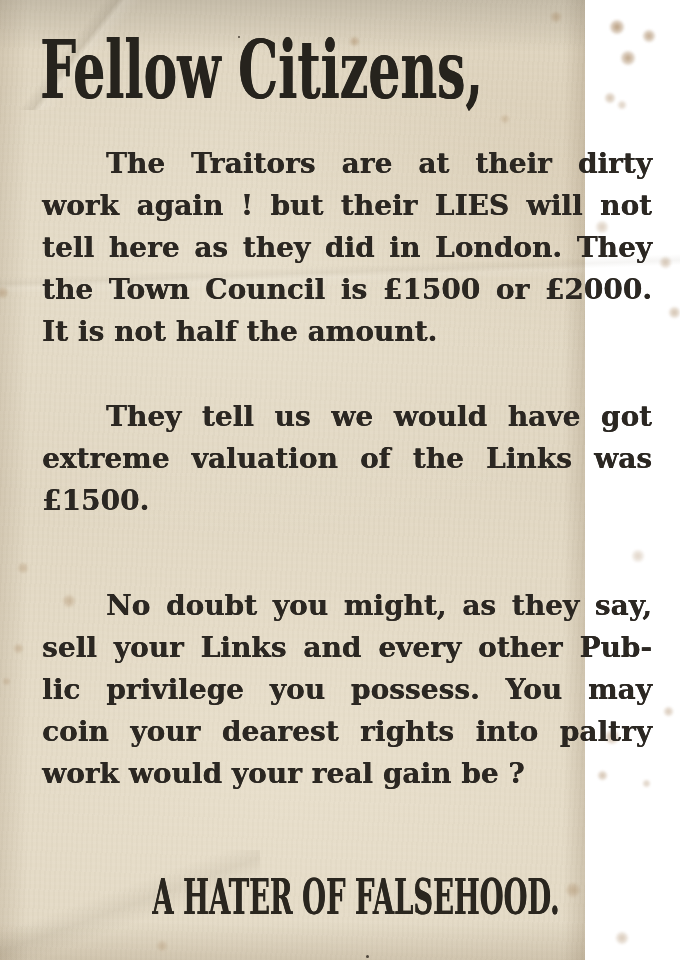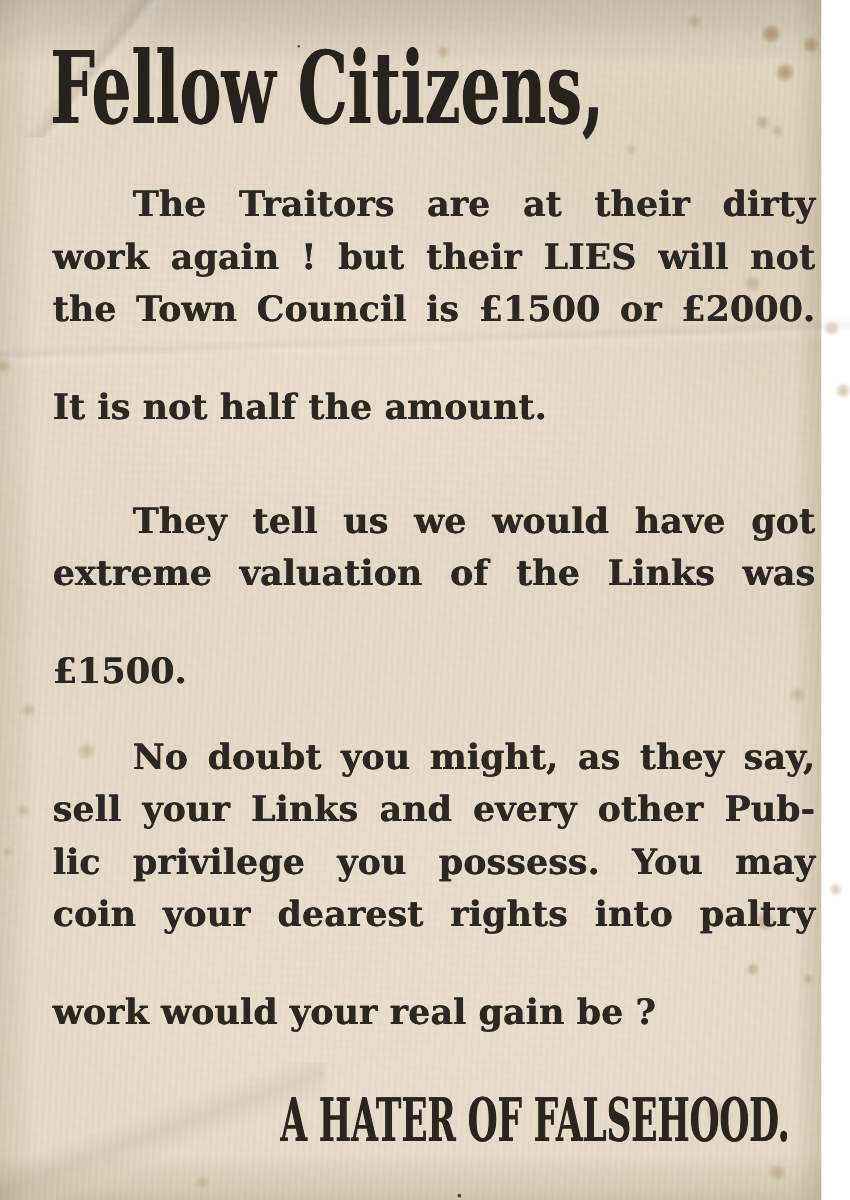--- a/index.html
+++ b/index.html
@@ -4,21 +4,21 @@
 <style>
   :root { --ink: #2b2722; --paper: #e1d7c2; }
   * { margin: 0; padding: 0; box-sizing: border-box; }
   html, body { width: 680px; height: 960px; }
   body {
     font-family: "DejaVu Serif", "Liberation Serif", serif;
     overflow: hidden;
   }
   .poster {
     position: relative;
-    width: 657px; height: 960px;
+    width: 585px; height: 960px;
     background-color: var(--paper);
     background-image:
       
       linear-gradient(180deg, rgba(125,118,104,0.28) 0px, rgba(125,118,104,0.14) 26px, rgba(125,118,104,0.0) 52px),
       
       linear-gradient(0deg, rgba(130,110,80,0.20) 0px, rgba(130,110,80,0.0) 38px),
       
       linear-gradient(90deg, rgba(120,100,72,0.14) 0px, rgba(120,100,72,0.0) 28px),
       linear-gradient(270deg, rgba(110,90,62,0.18) 0px, rgba(110,90,62,0.0) 22px),
       
@@ -62,21 +62,21 @@
     text-shadow: 0.6px 0 currentColor;
   }
   .para {
     position: absolute; left: 42px; width: 610px;
     color: var(--ink);
     font-weight: bold; font-size: 28px; line-height: 42px;
     text-shadow: 0.3px 0 currentColor;
   }
   .para .line { text-align: justify; text-align-last: justify; }
   .para .line:first-child { padding-left: 64px; }
-  .para .line:last-child { text-align-last: left; margin-top: 36px; }
+  .para .line:last-child { text-align-last: left; }
   .para-1 { top: 143px; }
   .para-2 { top: 396px; }
   .para-3 { top: 585px; }
   .signature {
     position: absolute; right: 25px; top: 872px;
     color: #2a261f;
     font-weight: bold; font-size: 48px; line-height: 50px; white-space: nowrap;
     transform: scaleX(0.57); transform-origin: right top;
     text-shadow: 0.5px 0 currentColor;
   }
@@ -115,20 +115,21 @@
   <div class="stain" style="left:615px;top:931px;width:14px;height:14px;opacity:.45;"></div>
   <div class="stain" style="left:156px;top:940px;width:12px;height:12px;opacity:.3;"></div>
   <div class="speck" style="left:366px;top:955px;"></div>
   <div class="speck" style="left:238px;top:36px;width:2px;height:2px;"></div>
 
   <h1 class="headline">Fellow Citizens,</h1>
 
   <div class="para para-1">
       <div class="line">The Traitors are at their dirty</div>
       <div class="line">work again ! but their LIES will not</div>
+      <div class="line">tell here as they did in London. They</div>
       <div class="line">the Town Council is £1500 or £2000.</div>
       <div class="line">It is not half the amount.</div>
     </div>
   <div class="para para-2">
       <div class="line">They tell us we would have got</div>
       <div class="line">extreme valuation of the Links was</div>
       <div class="line">£1500.</div>
     </div>
   <div class="para para-3">
       <div class="line">No doubt you might, as they say,</div>

